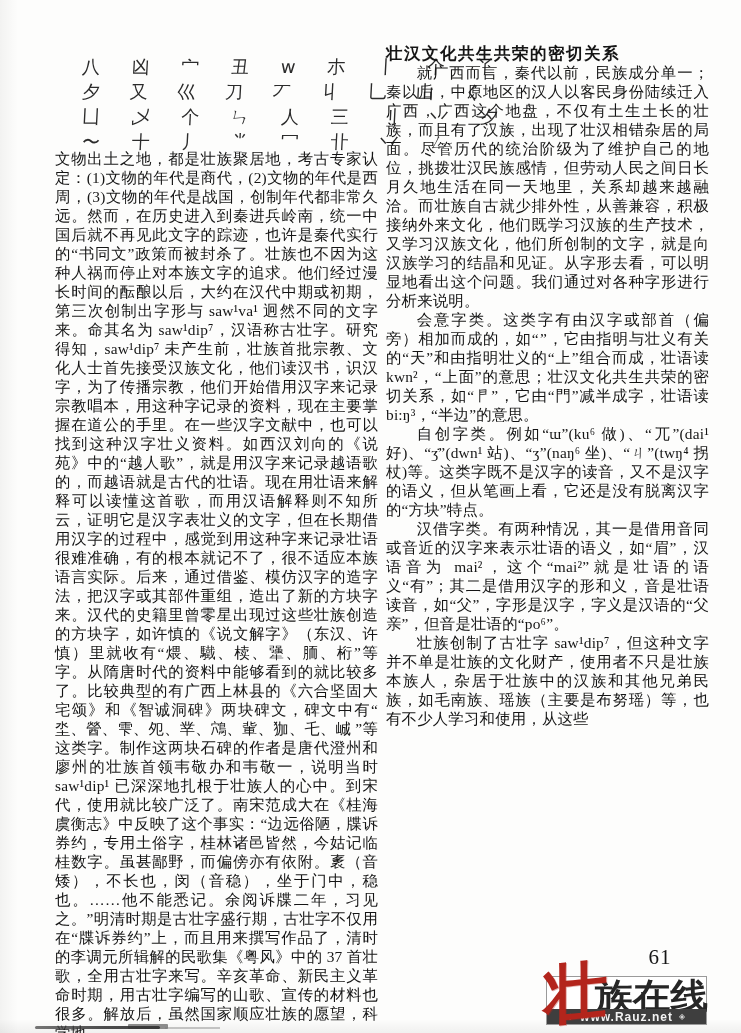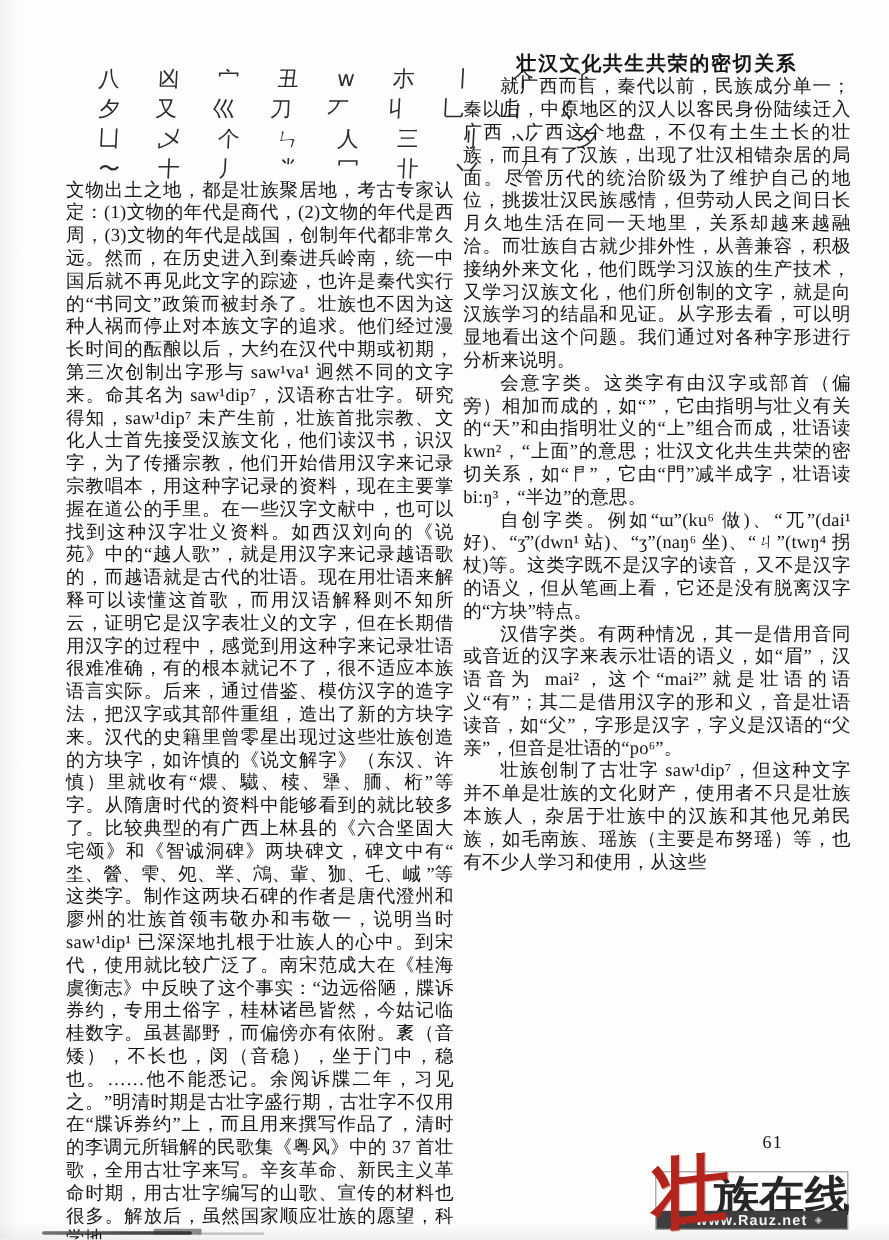--- a/index.html
+++ b/index.html
@@ -17,38 +17,38 @@
   }
   .col{
     position:absolute;width:323px;text-align:justify;
     font-size:15.4px;line-height:19px;letter-spacing:.2px;
   }
   .col p{margin:0;}
   .col-left{left:55px;top:149px;}
   .col-right{left:386px;top:44px;}
   .indent{text-indent:2em;}
   .section-heading{
-    text-align:center;font-weight:bold;font-size:16.5px;
+    font-weight:bold;font-size:16.5px;
     letter-spacing:1.5px;margin:13px 0 11px 0;text-indent:0;
     font-family:"Liberation Sans","DejaVu Sans",sans-serif;
   }
   
   .glyph-chart{
     position:absolute;left:82px;top:54px;width:250px;
     font-family:"DejaVu Sans",sans-serif;color:#2b2b2b;
   }
   .glyph-row{
     font-size:18px;line-height:25px;letter-spacing:13px;
     white-space:nowrap;transform:skewX(-3deg);
   }
   .glyph-row:nth-child(2){letter-spacing:12px;}
   
   .page-number{
-    position:absolute;left:624px;top:945px;width:40px;text-align:center;
-    font-size:15px;letter-spacing:1px;
+    position:absolute;left:640px;top:945px;width:40px;text-align:center;
+    font-size:21px;letter-spacing:1px;
   }
   
   .watermark{position:absolute;left:546px;top:976px;width:161px;height:49px;}
   .wm-box{
     position:absolute;inset:0;background:#ffffff;border:1px solid #9a9a9a;
   }
   .wm-rest{
     position:absolute;left:49px;top:-3px;font-weight:bold;font-size:35px;
     letter-spacing:0px;color:#262626;white-space:nowrap;
     font-family:"Liberation Sans","DejaVu Sans",sans-serif;

